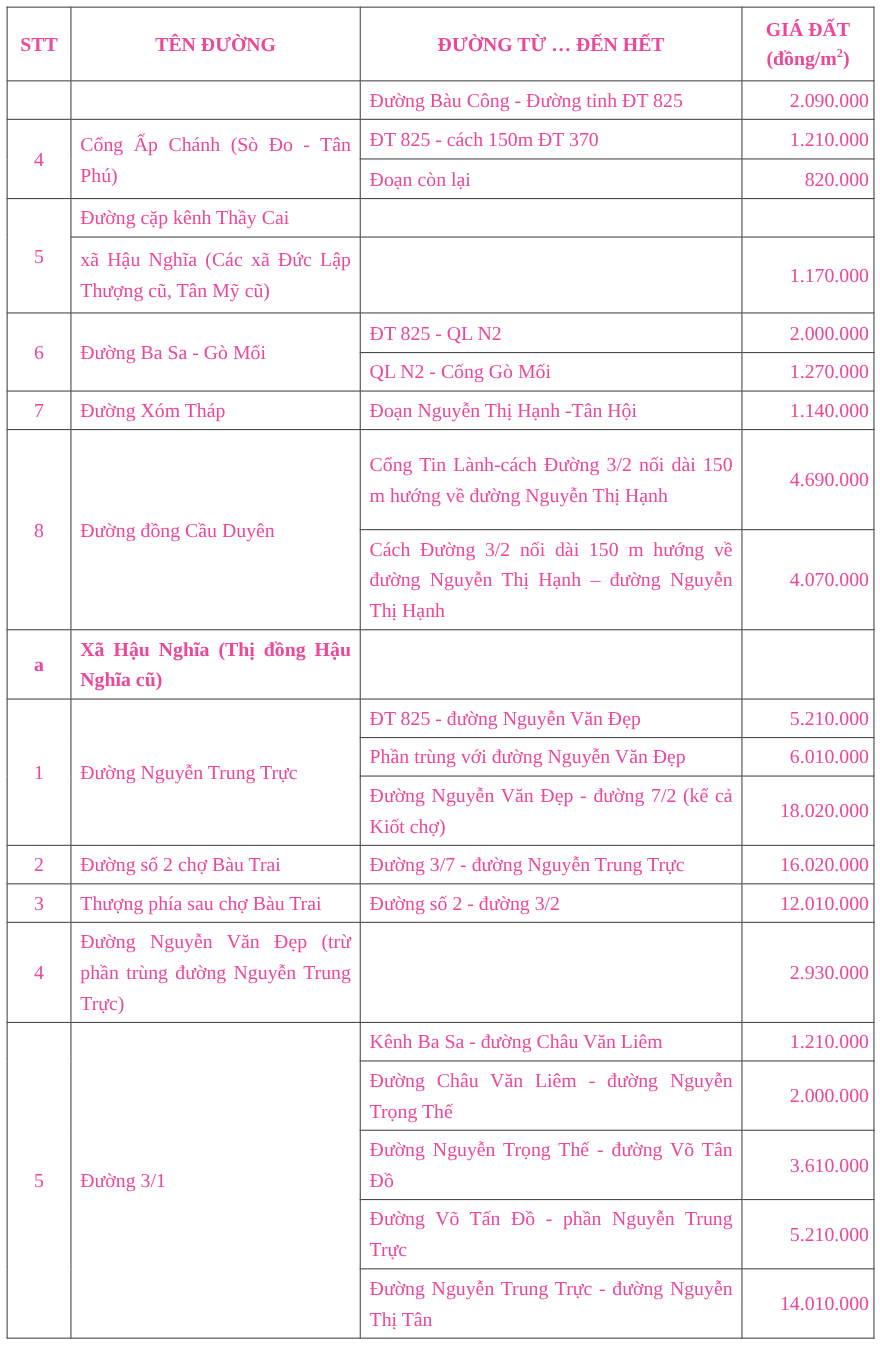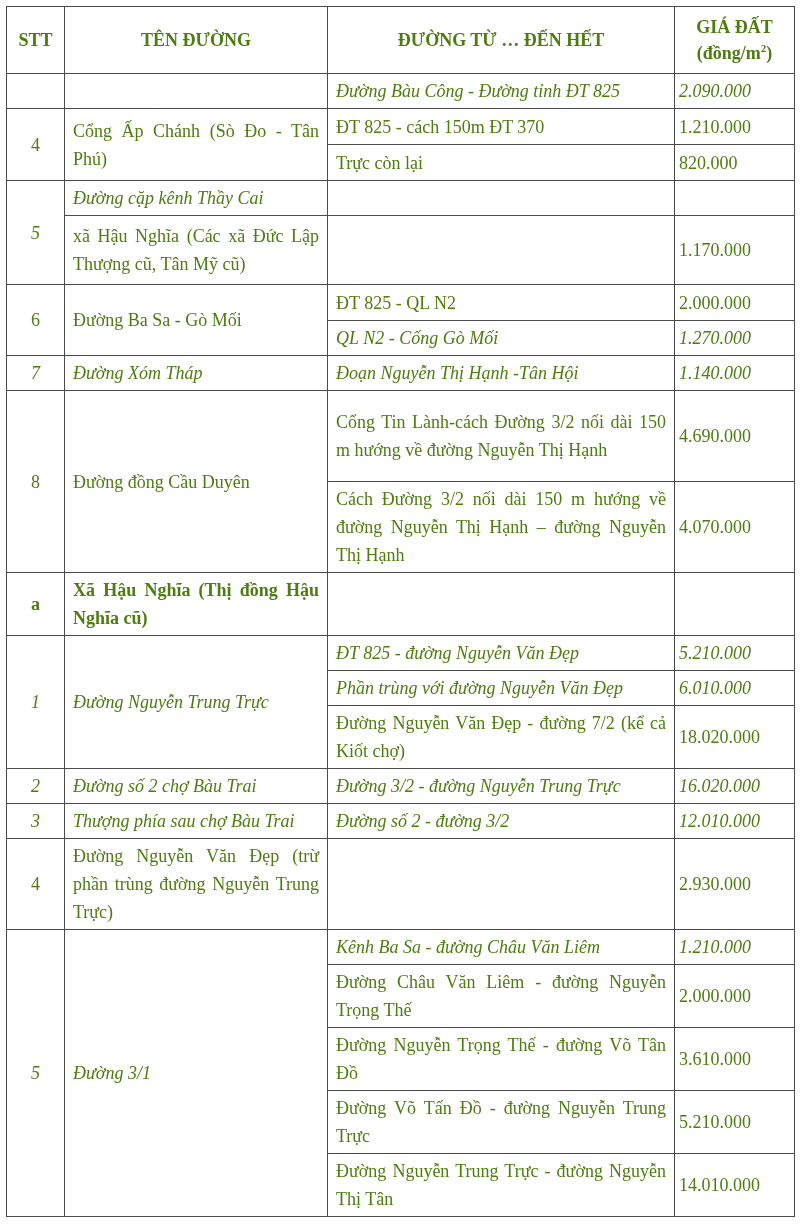--- a/index.html
+++ b/index.html
@@ -4,21 +4,21 @@
   <style>
     html, body { margin: 0; padding: 0; background: #ffffff; }
     body { width: 800px; height: 1227px; position: relative; overflow: hidden; }
     .wrap { position: absolute; left: 6px; top: 6px; }
     table {
       border-collapse: collapse;
       table-layout: fixed;
       width: 788px;
       font-family: "Liberation Serif", "DejaVu Serif", serif;
       font-size: 18px;
-      color: #4d7c0f;
+      color: #ec4899;
     }
     col.c-stt { width: 58px; }
     col.c-name { width: 263px; }
     col.c-seg { width: 347px; }
     col.c-price { width: 120px; }
     th, td {
       border: 1.5px solid #4a4a4a;
       padding: 3px 8px;
       line-height: 28px;
       vertical-align: middle;
@@ -26,24 +26,24 @@
     th {
       font-weight: bold;
       text-align: center;
       height: 58px;
       padding: 4px 4px;
       line-height: 26px;
     }
     td.stt { text-align: center; padding: 3px 2px; }
     td.name { text-align: justify; }
     td.seg { text-align: justify; }
-    td.price { text-align: left; padding: 3px 4px; margin-left: 40px; }
+    td.price { text-align: right; padding: 3px 4px; margin-left: 40px; }
     td.bold { font-weight: bold; }
     sup { font-size: 11px; vertical-align: super; line-height: 0; }
-    tr.h34 > td { height: 28px; font-style: italic; }
+    tr.h34 > td { height: 28px; }
     tr.h35 > td { height: 29px; }
   </style>
 </head>
 <body>
 
 <div class="wrap">
 <table>
   <colgroup>
     <col class="c-stt">
         <col class="c-name">
@@ -70,21 +70,21 @@
       <td class="price">2.090.000</td>
     </tr>
 
     <tr class="h35">
       <td class="stt" rowspan="2">4</td>
       <td class="name" rowspan="2">Cổng Ấp Chánh (Sò Đo - Tân Phú)</td>
       <td class="seg">ĐT 825 - cách 150m ĐT 370</td>
       <td class="price">1.210.000</td>
     </tr>
     <tr class="h35">
-      <td class="seg">Trực còn lại</td>
+      <td class="seg">Đoạn còn lại</td>
       <td class="price">820.000</td>
     </tr>
 
     <tr class="h34">
       <td class="stt" rowspan="2">5</td>
       <td class="name">Đường cặp kênh Thầy Cai</td>
       <td class="seg"></td>
       <td class="price"></td>
     </tr>
     <tr>
@@ -140,21 +140,21 @@
       <td class="price">6.010.000</td>
     </tr>
     <tr>
       <td class="seg" style="height:56px">Đường Nguyễn Văn Đẹp - đường 7/2 (kể cả Kiốt chợ)</td>
       <td class="price">18.020.000</td>
     </tr>
 
     <tr class="h34">
       <td class="stt">2</td>
       <td class="name">Đường số 2 chợ Bàu Trai</td>
-      <td class="seg">Đường 3/2 - đường Nguyễn Trung Trực</td>
+      <td class="seg">Đường 3/7 - đường Nguyễn Trung Trực</td>
       <td class="price">16.020.000</td>
     </tr>
 
     <tr class="h34">
       <td class="stt">3</td>
       <td class="name" style="white-space:nowrap">Thượng phía sau chợ Bàu Trai</td>
       <td class="seg">Đường số 2 - đường 3/2</td>
       <td class="price">12.010.000</td>
     </tr>
 
@@ -173,21 +173,21 @@
     </tr>
     <tr>
       <td class="seg" style="height:56px">Đường Châu Văn Liêm - đường Nguyễn Trọng Thế</td>
       <td class="price">2.000.000</td>
     </tr>
     <tr>
       <td class="seg" style="height:56px">Đường Nguyễn Trọng Thế - đường Võ Tân Đồ</td>
       <td class="price">3.610.000</td>
     </tr>
     <tr>
-      <td class="seg" style="height:56px">Đường Võ Tấn Đồ - đường Nguyễn Trung Trực</td>
+      <td class="seg" style="height:56px">Đường Võ Tấn Đồ - phần Nguyễn Trung Trực</td>
       <td class="price">5.210.000</td>
     </tr>
     <tr>
       <td class="seg" style="height:56px">Đường Nguyễn Trung Trực - đường Nguyễn Thị Tân</td>
       <td class="price">14.010.000</td>
     </tr>
   </tbody>
 </table>
 </div>
 

